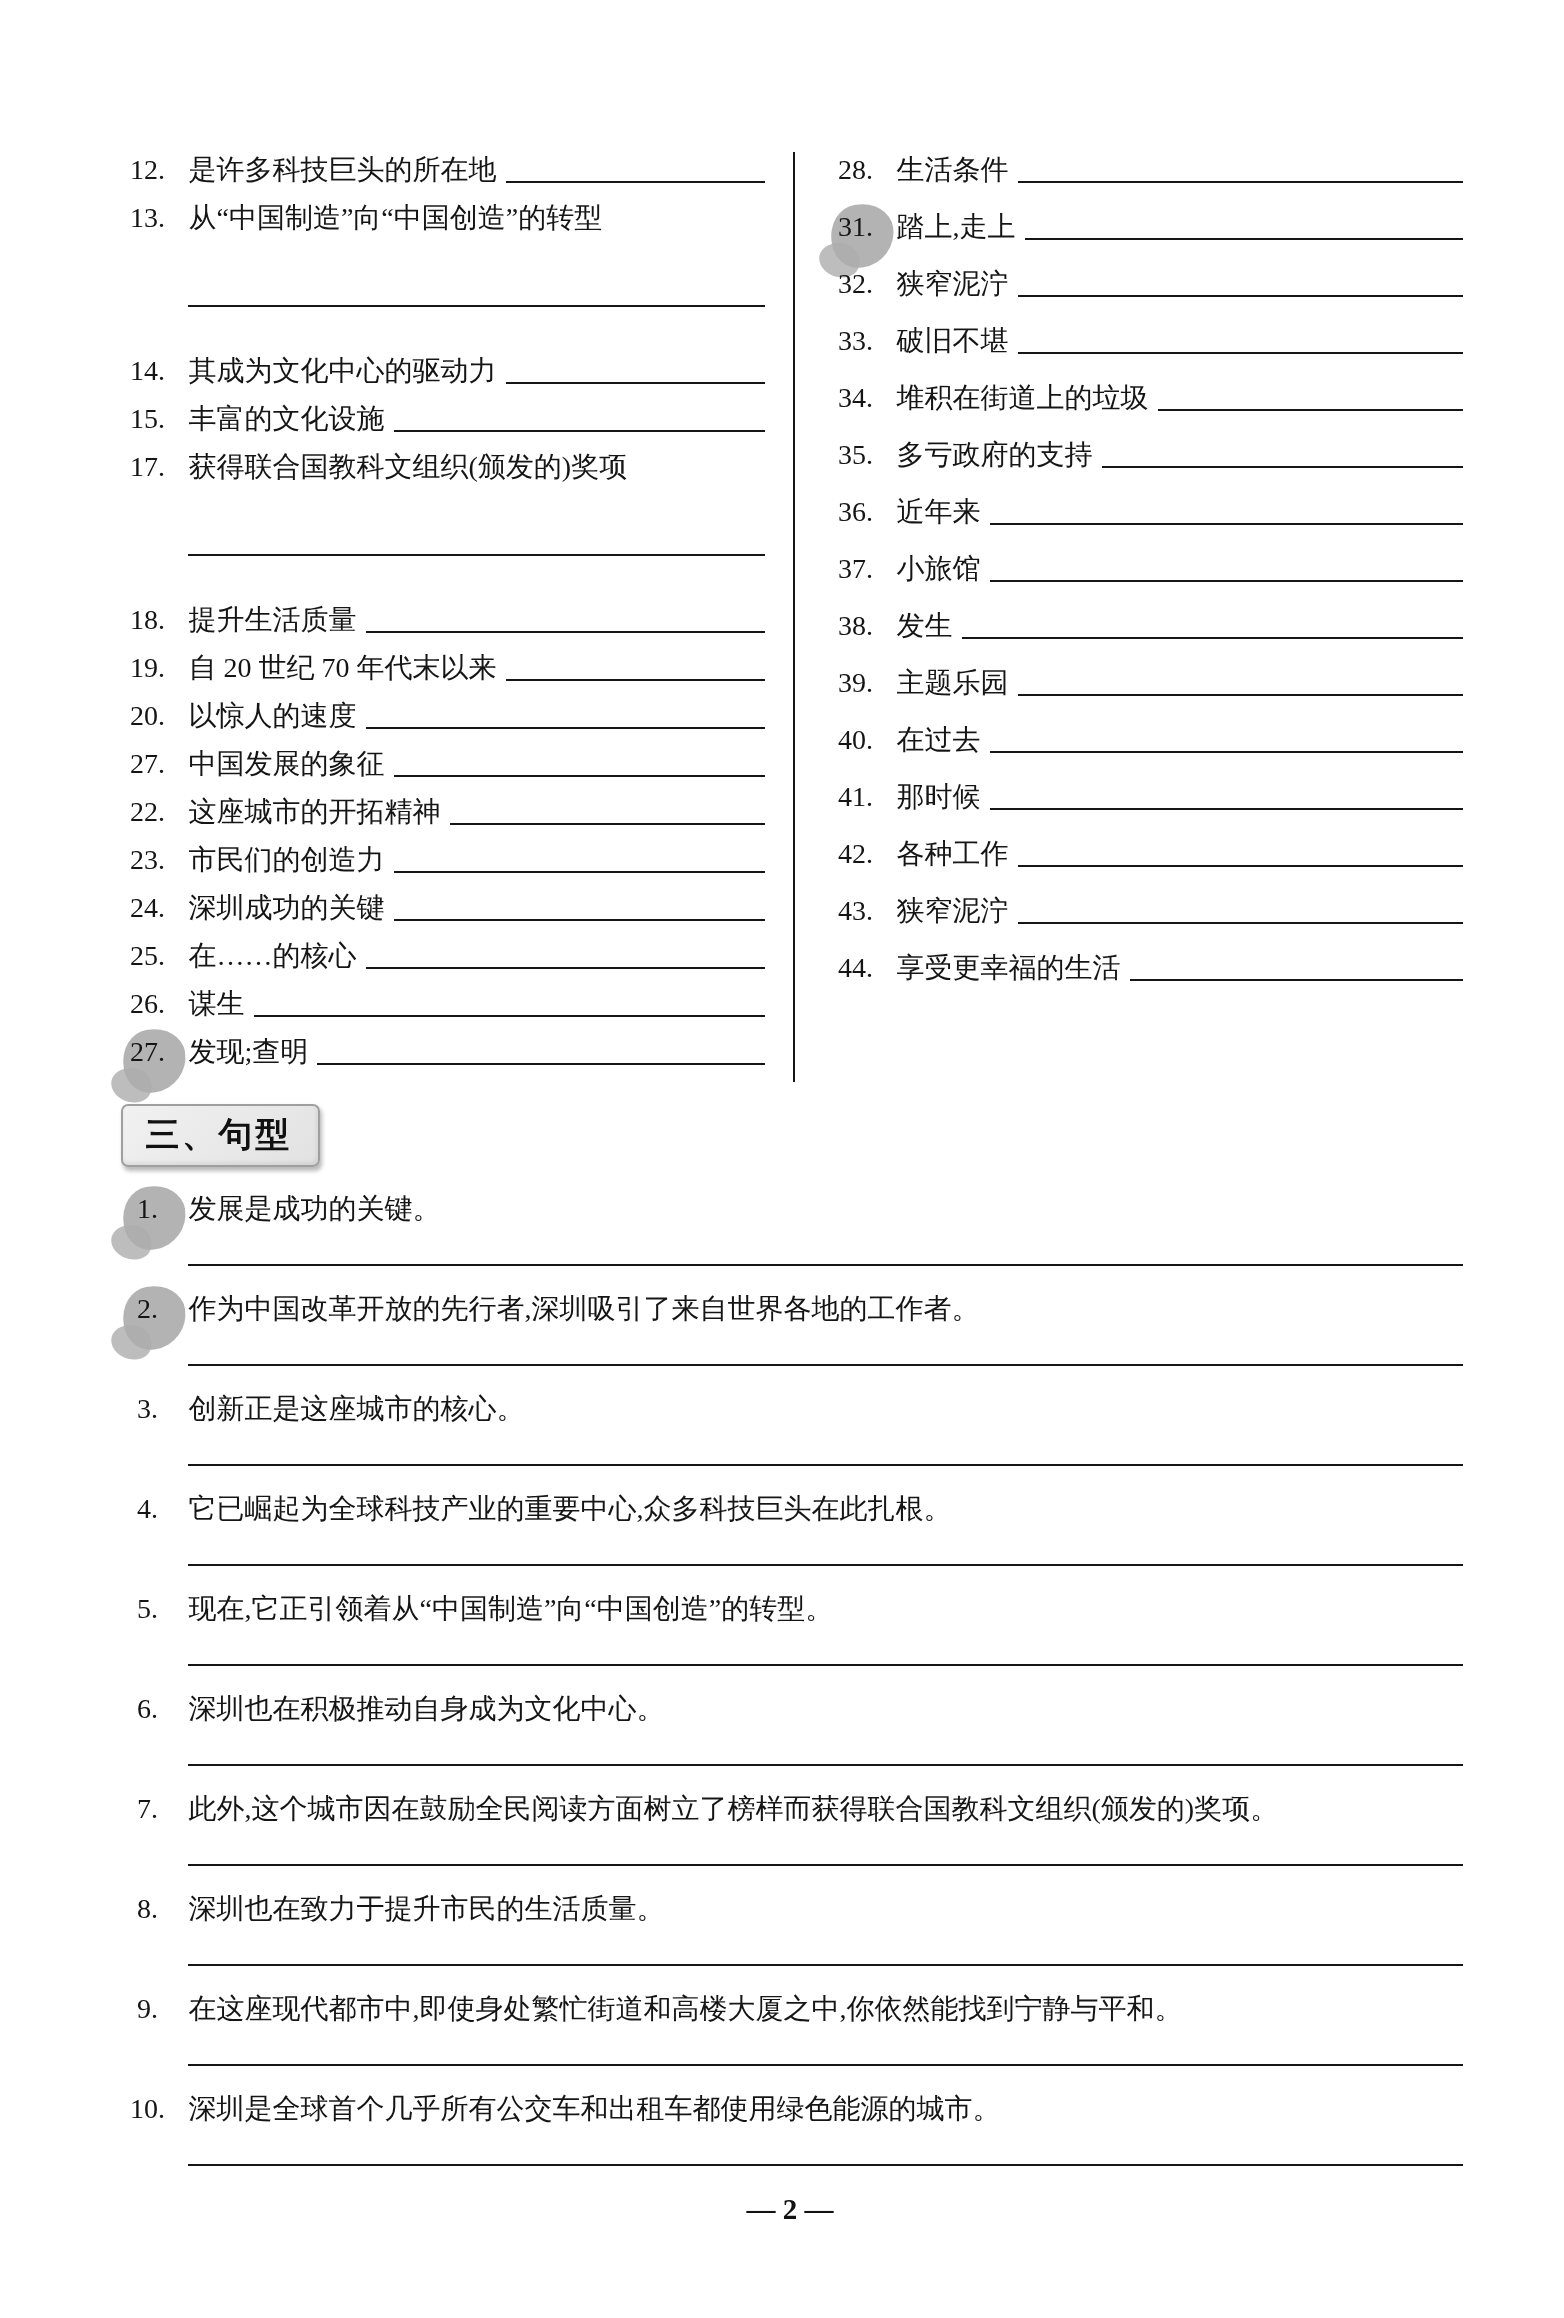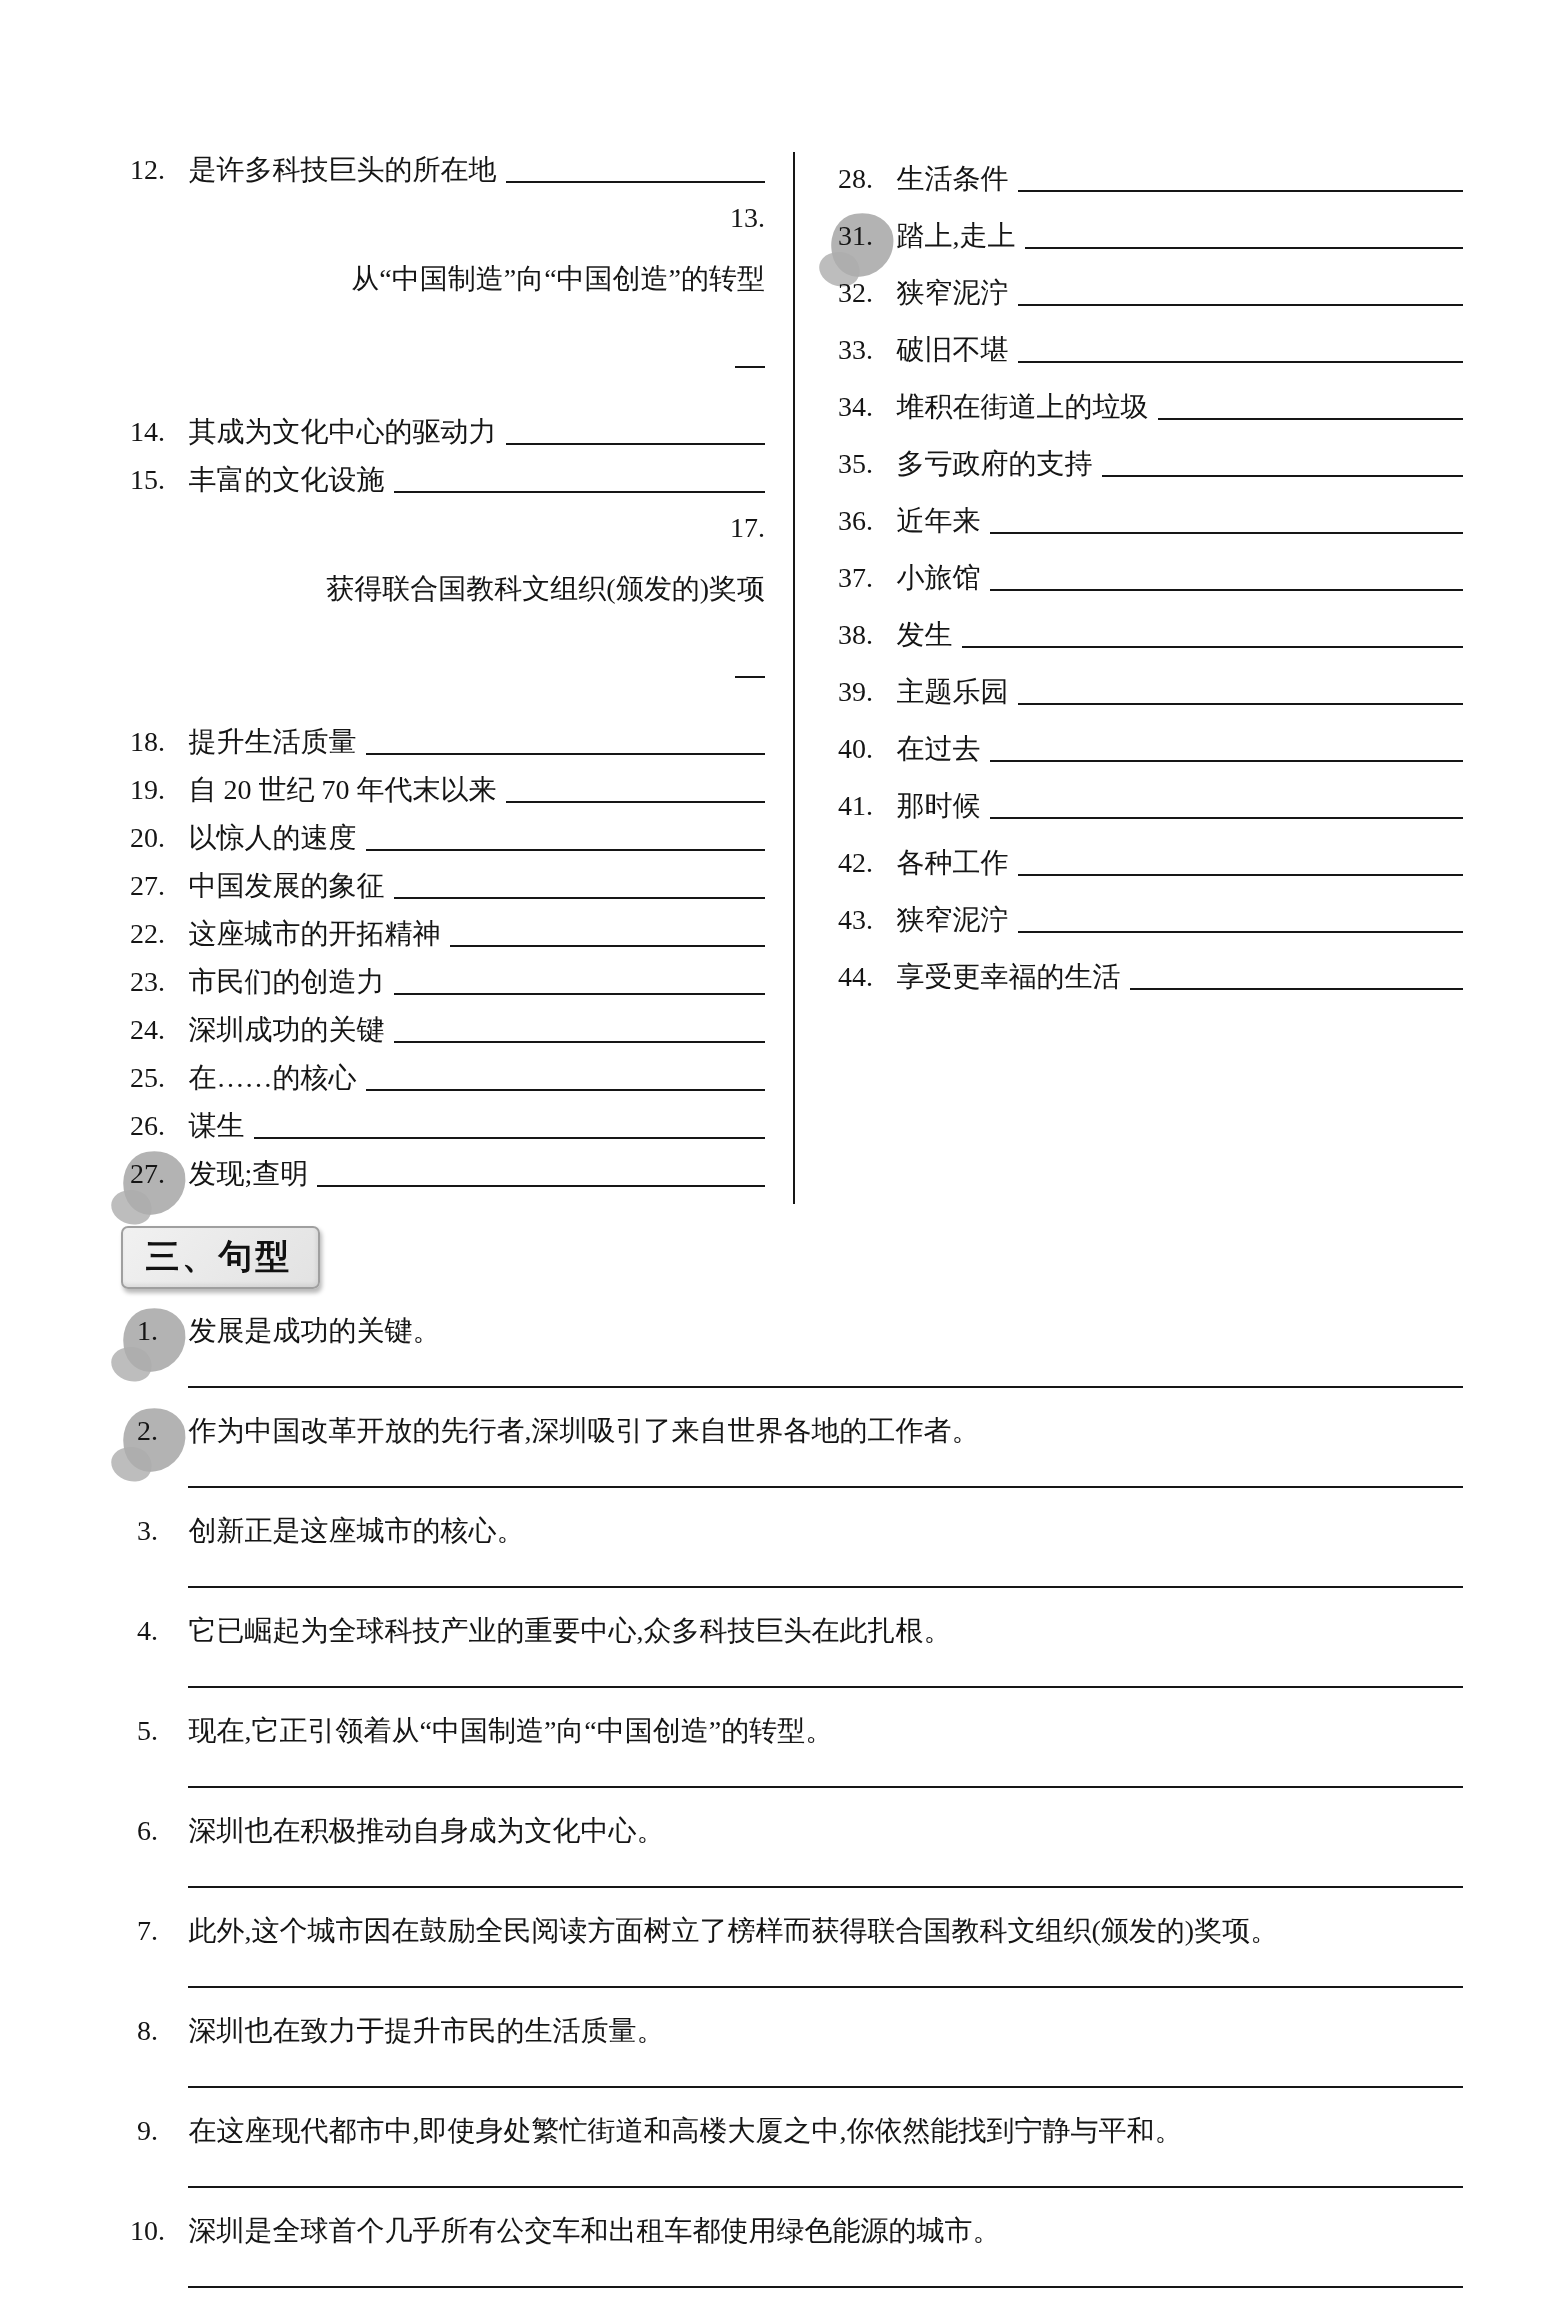--- a/index.html
+++ b/index.html
@@ -16,32 +16,32 @@
   
   .columns{display:flex;align-items:stretch;}
   .col{box-sizing:border-box;}
   .col-left{width:676px;padding-right:28px;}
   .col-right{flex:1;border-left:2.6px solid #161616;padding-left:30px;}
   .p-item{
     display:flex;align-items:flex-end;
     font-size:28px;line-height:36px;
     margin-bottom:12px;
   }
-  .col-right .p-item{margin-bottom:21px;margin-top:9px;}
+  .col-right .p-item{margin-bottom:21px;}
   .num{
     flex:0 0 61px;text-align:center;position:relative;z-index:0;
     white-space:nowrap;
   }
   .p-text{margin-left:10.5px;white-space:nowrap;}
   .blank{
     flex:1 1 auto;min-width:30px;
     border-bottom:2px solid #161616;
     margin-left:9.2px;margin-bottom:4.6px;height:0;
   }
-  .p-item.two-line{flex-wrap:wrap;margin-bottom:46px;flex-direction:column;}
+  .p-item.two-line{flex-wrap:wrap;margin-bottom:46px;}
   .p-item.two-line .blank{
     flex:0 0 calc(100% - 71px);
     margin-left:71px;margin-top:69px;margin-bottom:0;
   }
   
   .hl .num::before{
     content:"";position:absolute;z-index:-1;
     right:-8px;top:-5.3px;width:63px;height:63px;
     background:#a6a6a6;opacity:.85;
     border-radius:46% 54% 58% 42% / 55% 45% 58% 45%;

